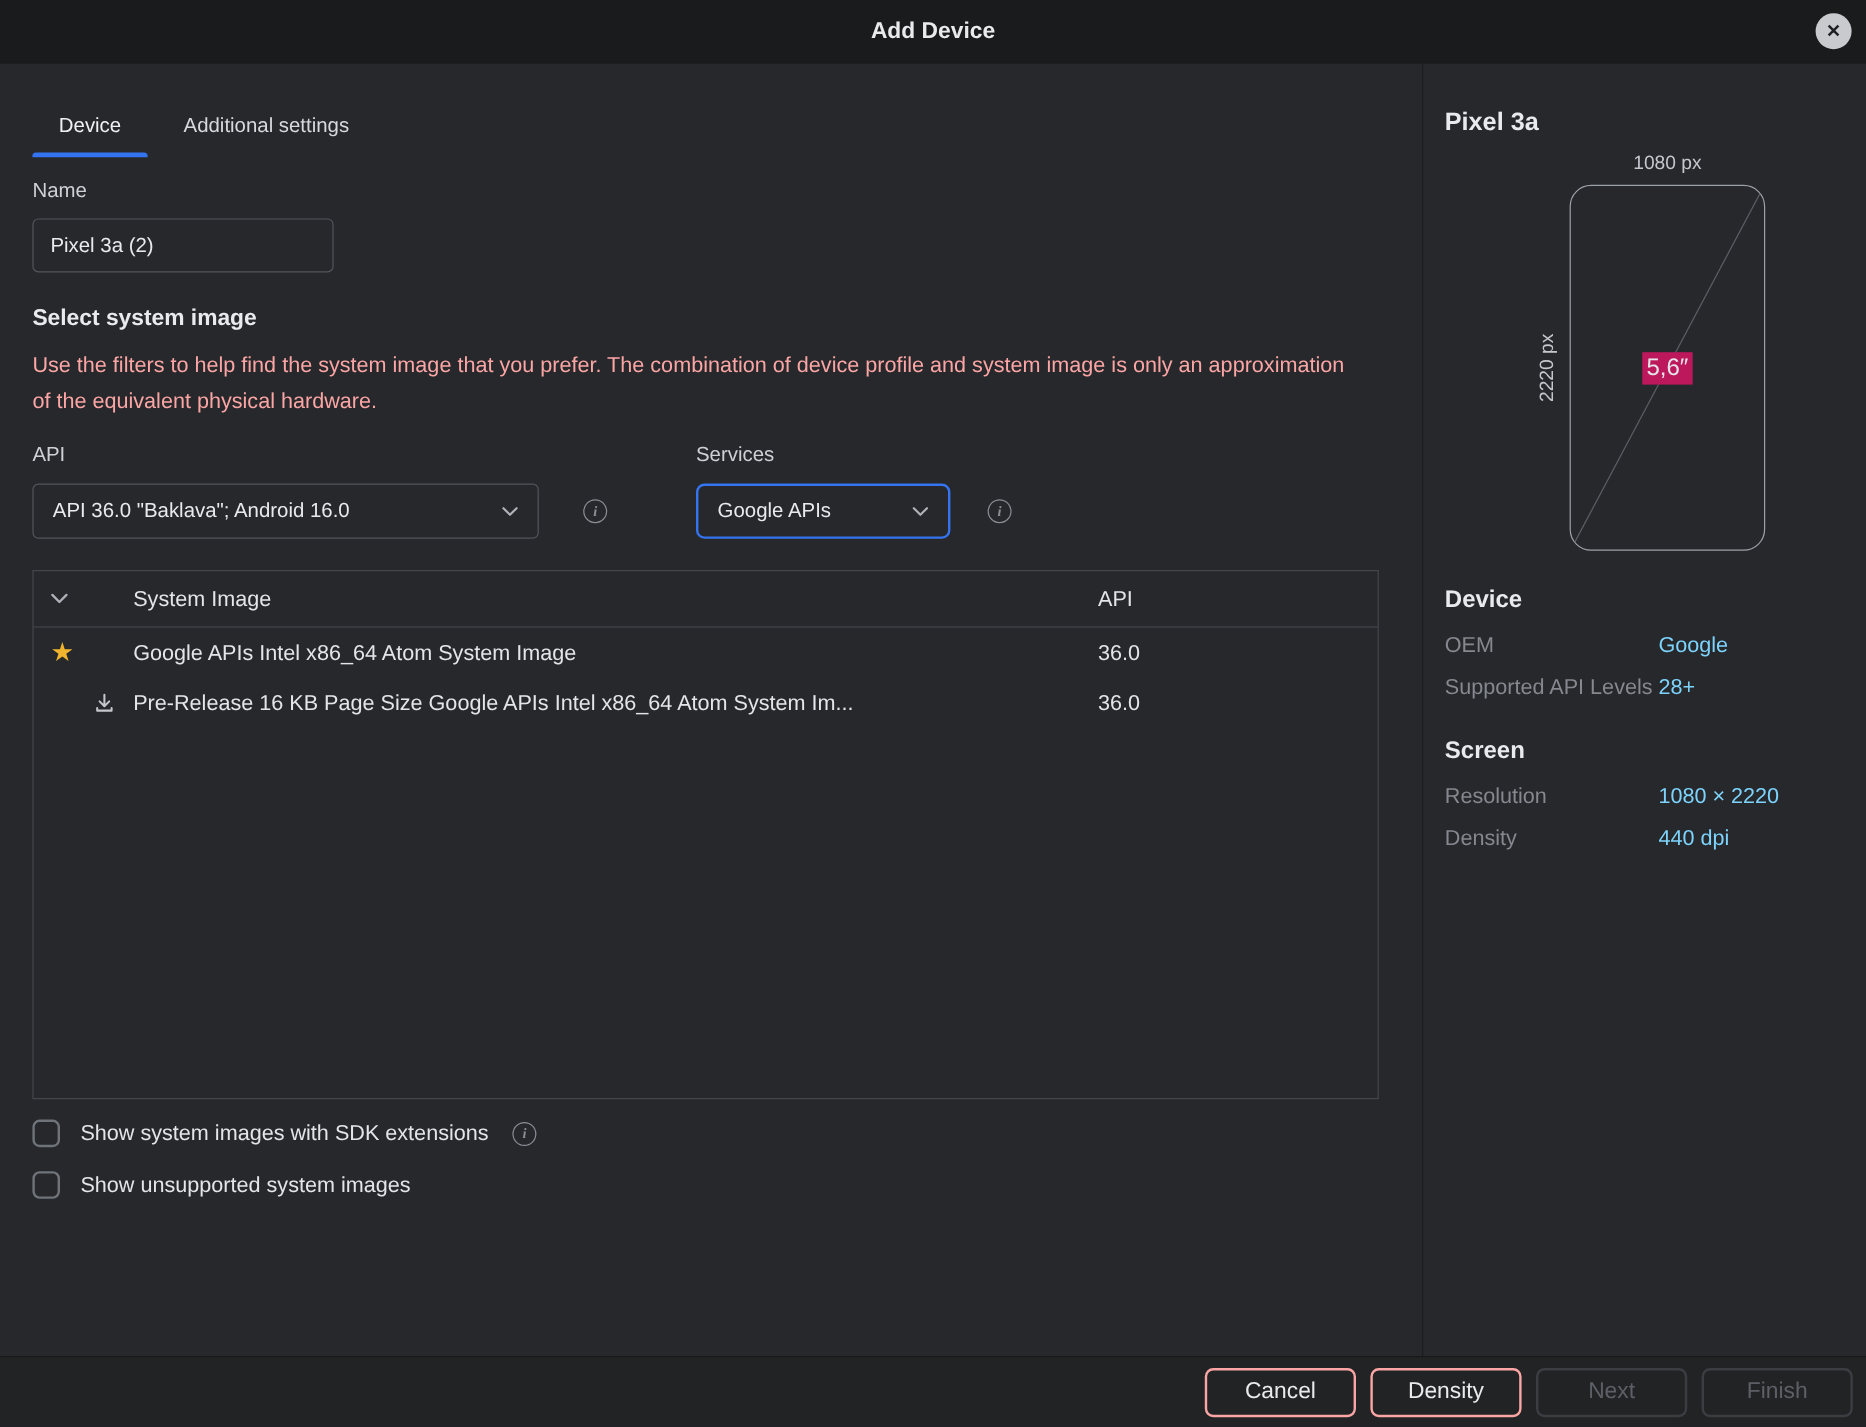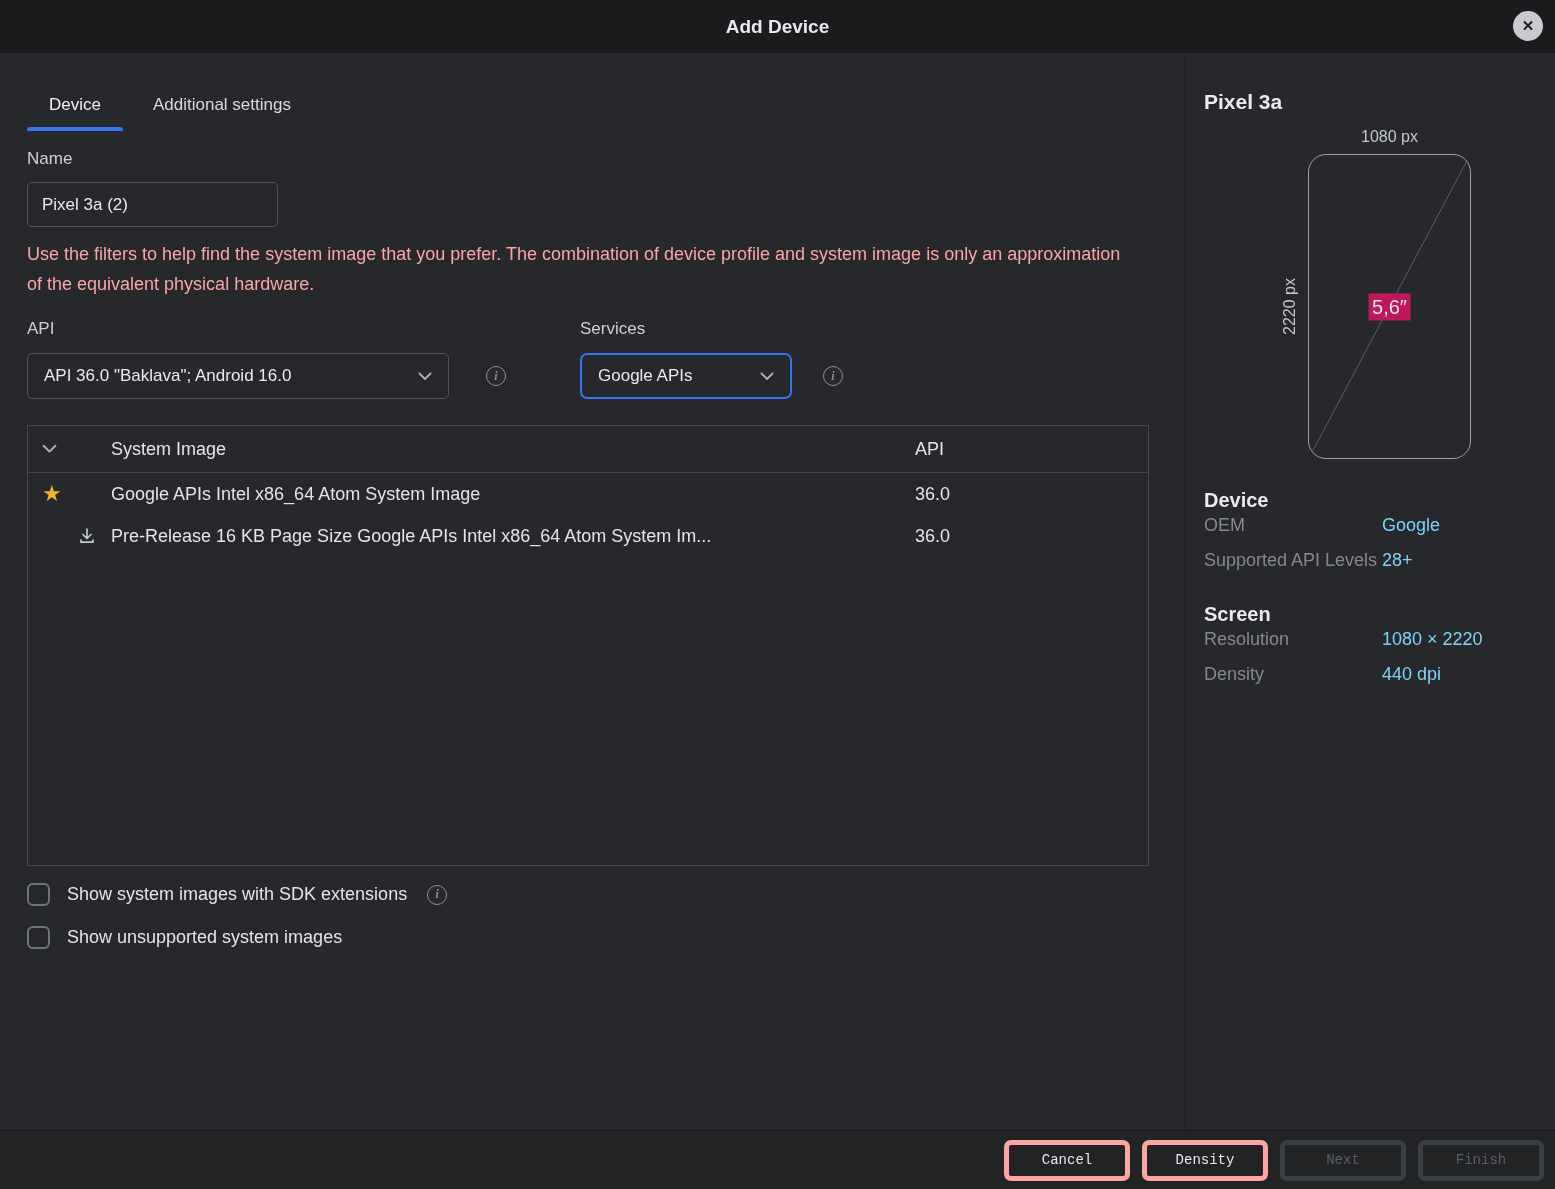--- a/index.html
+++ b/index.html
@@ -231,21 +231,21 @@
     left: 50%;
     transform: translate(-50%, -50%);
     font-size: 20px;
     color: #e3e5e9;
     background: #be185d;
     padding: 2px 4px;
   }
 
   .spec-section-title { font-size: 20px; font-weight: bold; color: #e8eaed; margin-top: 30px; }
   .spec-grid {
-    margin-top: 0;
+    margin-top: 12px;
     display: grid;
     grid-template-columns: 178px 1fr;
     row-gap: 9px;
     font-size: 18px;
     line-height: 26px;
   }
   .spec-label { color: #85888f; }
   .spec-value { color: #7dd3fc; }
 
   
@@ -258,24 +258,24 @@
     justify-content: flex-end;
     gap: 12px;
     padding-right: 11px;
   }
   .footer-btn {
     height: 41px;
     min-width: 126px;
     padding: 0 26px;
     border-radius: 7px;
     background: transparent;
-    border: 5px solid #fca5a5;
+    border: 2px solid #fca5a5;
     color: #e8eaed;
-    font-size: 14px;
-    font-family: Liberation Mono, monospace;
+    font-size: 19px;
+    font-family: Liberation Sans, sans-serif;
     cursor: pointer;
   }
   .footer-btn.disabled {
     border-color: #3a3d42;
     color: #5c6066;
     cursor: default;
   }
 </style>
 </head>
 <body>
@@ -301,20 +301,21 @@
         </button>
         <button class="tab">
           <span>Additional settings</span>
           <span class="tab-underline"></span>
         </button>
       </div>
 
       <div class="field-label">Name</div>
       <input class="name-input" type="text" value="Pixel 3a (2)" style="">
 
+      <div class="select-heading">Select system image</div>
       <div class="select-desc">Use the filters to help find the system image that you prefer. The combination of device profile and system image is only an approximation of the equivalent physical hardware.</div>
 
       <div class="filters-row">
 
         <div class="filter-group">
           <div class="filter-label">API</div>
           <div class="filter-line">
             <button class="dropdown api-dd">
               <span>API 36.0 "Baklava"; Android 16.0</span>
               <svg class="chevron-svg" width="14" height="9" viewBox="0 0 14 9">

